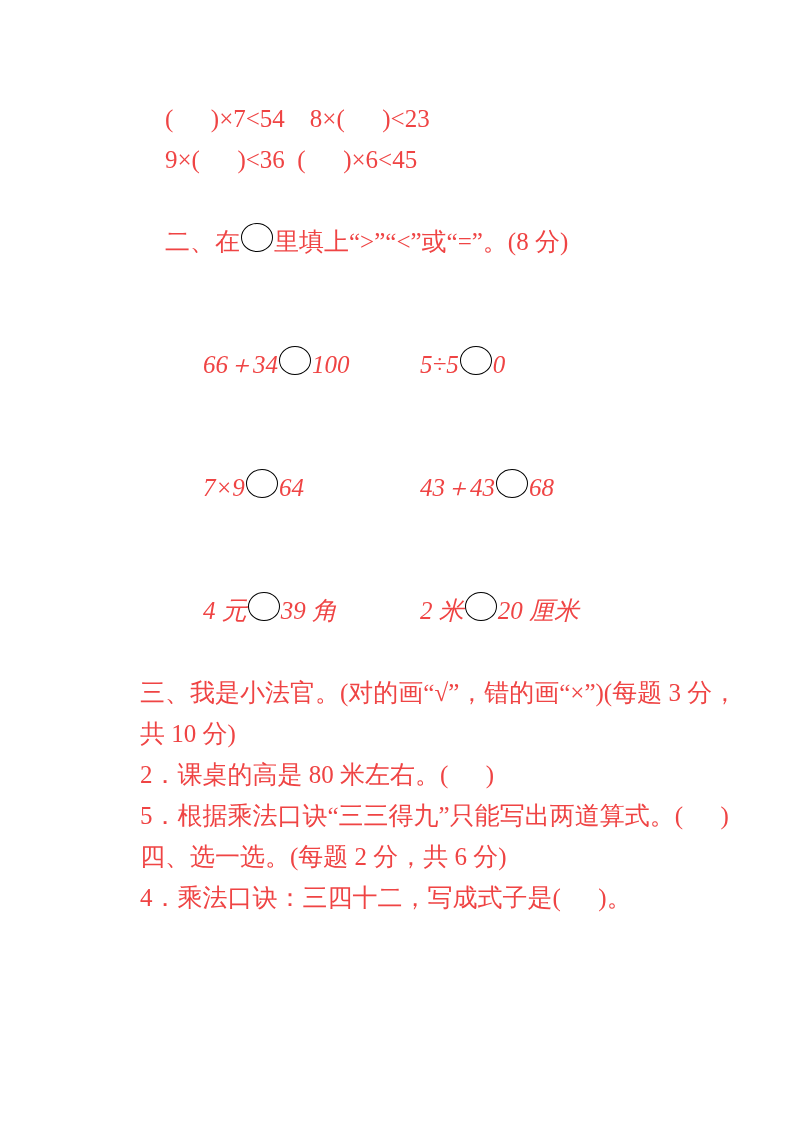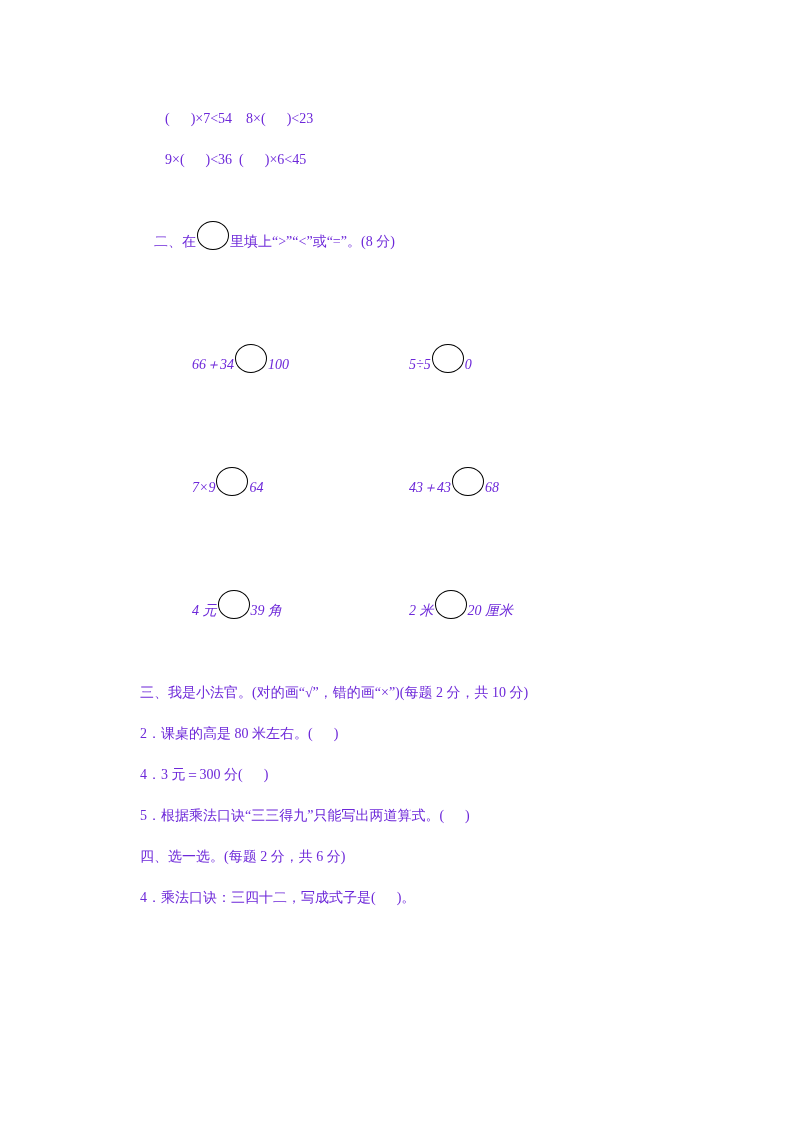--- a/index.html
+++ b/index.html
@@ -3,22 +3,22 @@
 <meta charset="utf-8">
 <style>
   html, body { margin: 0; padding: 0; background: #e8e8e8; }
   .page {
     position: relative;
     width: 793px;
     height: 1122px;
     margin: 0 auto;
     background: #ffffff;
     font-family: "Liberation Serif", "DejaVu Serif", serif;
-    font-size: 14px;
-    color: #6d28d9;
+    font-size: 25px;
+    color: #ef4444;
     box-sizing: border-box;
     padding: 98px 50px 0 140px;
     overflow: hidden;
   }
   .line {
     min-height: 41px;
     line-height: 41px;
     white-space: pre-wrap;
   }
   .indent1 { margin-left: 25px; }
@@ -53,21 +53,20 @@
   <div class="line indent2 cmp-row">
     <span class="cmp-cell"><span>66＋34</span><span class="circle"></span><span>100</span></span><span class="cmp-cell"><span>5÷5</span><span class="circle"></span><span>0</span></span>
   </div>
   <div class="line indent2 cmp-row">
     <span class="cmp-cell"><span>7×9</span><span class="circle"></span><span>64</span></span><span class="cmp-cell"><span>43＋43</span><span class="circle"></span><span>68</span></span>
   </div>
   <div class="line indent2 cmp-row">
     <span class="cmp-cell"><span>4 元</span><span class="circle"></span><span>39 角</span></span><span class="cmp-cell"><span>2 米</span><span class="circle"></span><span>20 厘米</span></span>
   </div>
 
-  <div class="line">三、我是小法官。(对的画“√”，错的画“×”)(每题 2 分，共 10 分)</div>
+  <div class="line">三、我是小法官。(对的画“√”，错的画“×”)(每题 3 分，共 10 分)</div>
   <div class="line">2．课桌的高是 80 米左右。(      )</div>
-  <div class="line">4．3 元＝300 分(      )</div>
   <div class="line">5．根据乘法口诀“三三得九”只能写出两道算式。(      )</div>
 
   <div class="line">四、选一选。(每题 2 分，共 6 分)</div>
   <div class="line">4．乘法口诀：三四十二，写成式子是(      )。</div>
 
 </div>
 
 </body></html>

